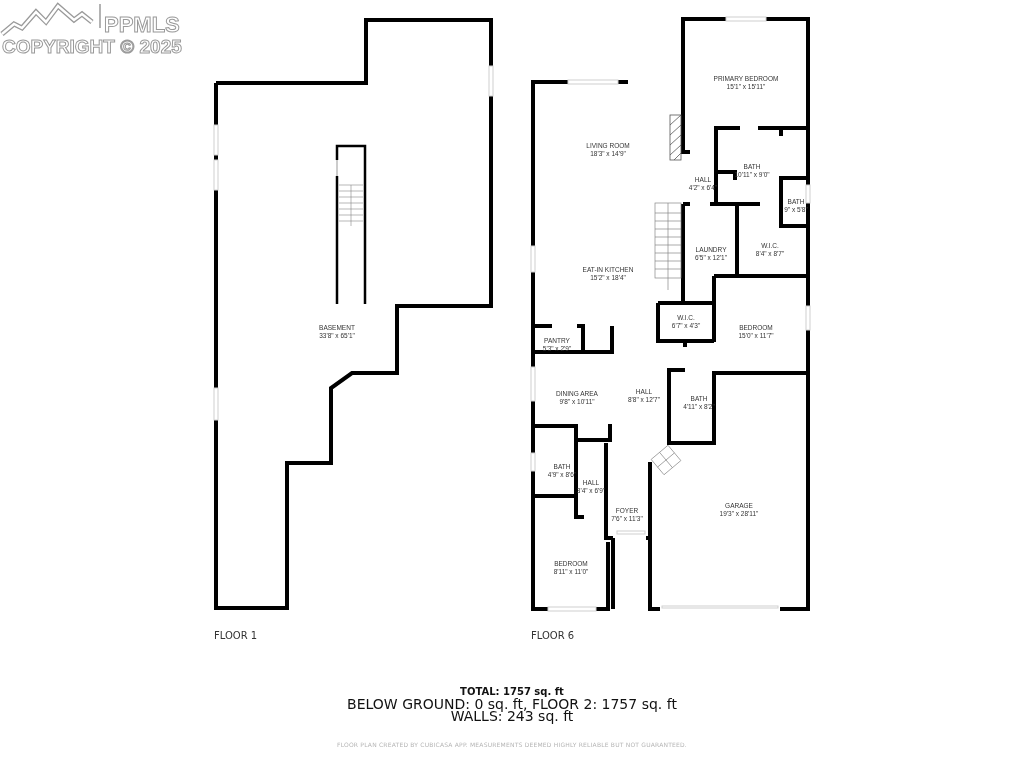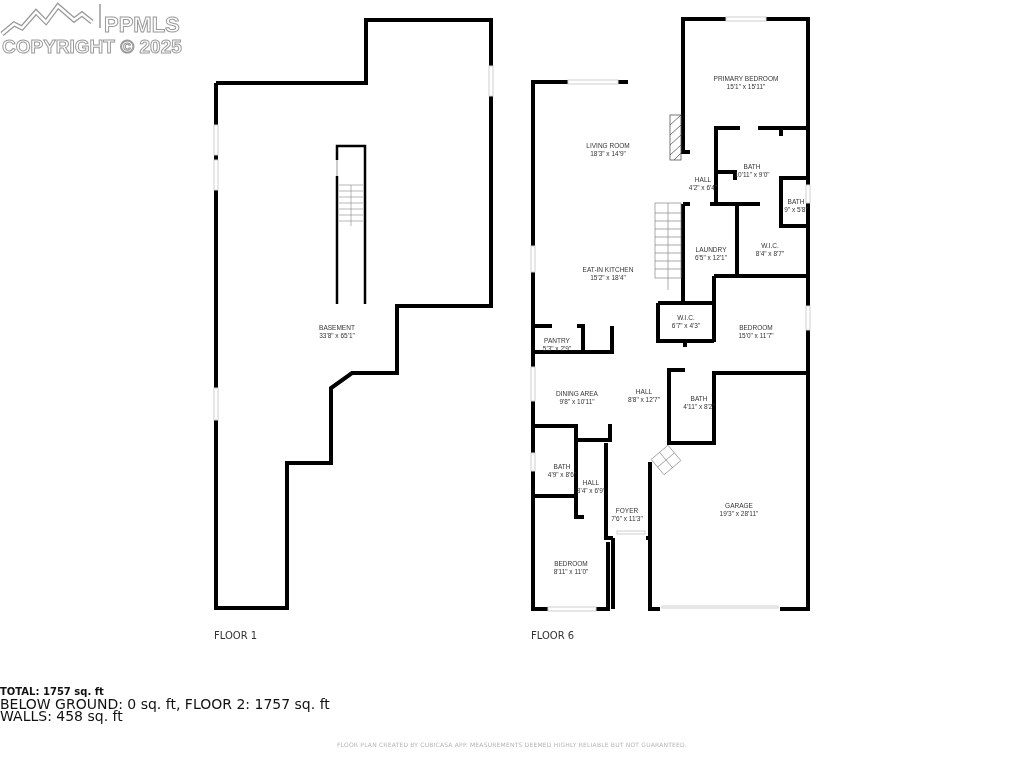--- a/index.html
+++ b/index.html
@@ -3,21 +3,21 @@
 <meta charset="utf-8">
 <style>
   html, body { margin: 0; padding: 0; background: #ffffff; }
   body { width: 1024px; height: 767px; position: relative; overflow: hidden; font-family: "DejaVu Sans", sans-serif; }
   .watermark { position: absolute; left: 0; top: 0; width: 210px; height: 70px; }
   .wm-brand { position: absolute; left: 104px; top: 12px; font-family: "Liberation Sans", sans-serif; font-weight: bold; font-size: 22px; color: #fff; -webkit-text-stroke: 1px #9a9a9a; letter-spacing: 0px; }
   .wm-copy { position: absolute; left: 2px; top: 36px; font-family: "Liberation Sans", sans-serif; font-weight: bold; font-size: 19px; color: #fff; -webkit-text-stroke: 1px #9a9a9a; }
   svg.plan { position: absolute; left: 0; top: 0; }
   .room-label { position: absolute; transform: translateX(-50%); text-align: center; font-family: "Liberation Sans", sans-serif; font-size: 6.5px; color: #333; line-height: 8px; white-space: nowrap; }
   .floor-label { position: absolute; font-family: "DejaVu Sans", sans-serif; font-size: 10px; color: #333; }
-  .summary { position: absolute; left: 0; width: 1024px; top: 686px; text-align: left; font-family: "DejaVu Sans", sans-serif; color: #111; }
+  .summary { position: absolute; left: 0; width: 1024px; top: 686px; text-align: center; font-family: "DejaVu Sans", sans-serif; color: #111; }
   .summary .total { font-weight: bold; font-size: 10px; line-height: 12px; }
   .summary .line { font-size: 14px; line-height: 12px; }
   .disclaimer { position: absolute; left: 0; width: 1024px; top: 741px; text-align: center; font-family: "DejaVu Sans", sans-serif; font-size: 6px; color: #b5b5b5; letter-spacing: 0.2px; }
 </style>
 </head>
 <body>
 
 <div class="watermark">
   <svg width="104" height="40" viewBox="0 0 104 40" style="position:absolute;left:0;top:2px">
     <polyline points="2,32 14,22 22,26 36,10 46,20 58,4 74,18 82,12 92,20" fill="none" stroke="#9a9a9a" stroke-width="5" stroke-linejoin="miter"></polyline>
@@ -223,15 +223,15 @@
 </div>
 <div class="room-label" style="left:571px;top:560px">
   <div>BEDROOM</div>
   <div>8'11" x 11'0"</div>
 </div>
 <div class="floor-label" style="left:531px;top:630px">FLOOR 6</div>
 
 <div class="summary">
   <div class="total">TOTAL: 1757 sq. ft</div>
   <div class="line">BELOW GROUND: 0 sq. ft, FLOOR 2: 1757 sq. ft</div>
-  <div class="line">WALLS: 458 sq. ft</div>
+  <div class="line">WALLS: 243 sq. ft</div>
 </div>
 <div class="disclaimer">FLOOR PLAN CREATED BY CUBICASA APP. MEASUREMENTS DEEMED HIGHLY RELIABLE BUT NOT GUARANTEED.</div>
 
 </body></html>

